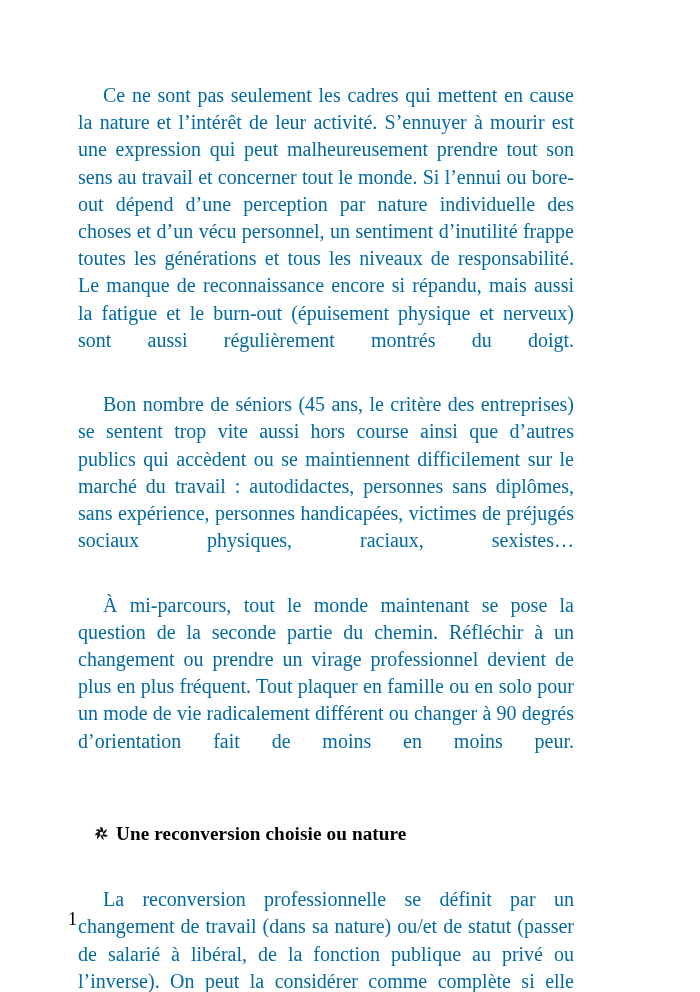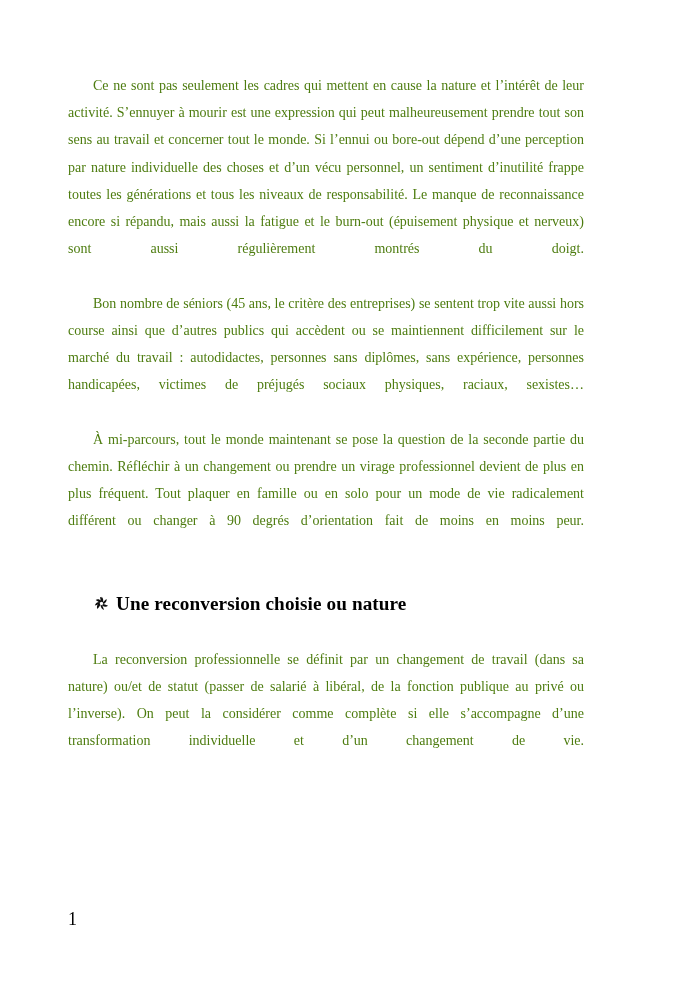--- a/index.html
+++ b/index.html
@@ -20,29 +20,29 @@
   }
 
   .text-block {
     position: absolute;
     left: 68px;
     top: 72px;
     width: 516px;
   }
 
   p.para {
-    margin: 0;
+    margin: 10px;
     text-align: justify;
     text-justify: inter-word;
-    font-size: 14px;
+    font-size: 20px;
     line-height: 27.2px;
     text-indent: 25px;
     hyphens: none;
     -webkit-hyphens: none;
-    color: #4d7c0f;
+    color: #0369a1;
   }
 
   
   p.para::after {
     content: "";
     display: inline-block;
     width: 100%;
   }
 
   h2.section-heading {

